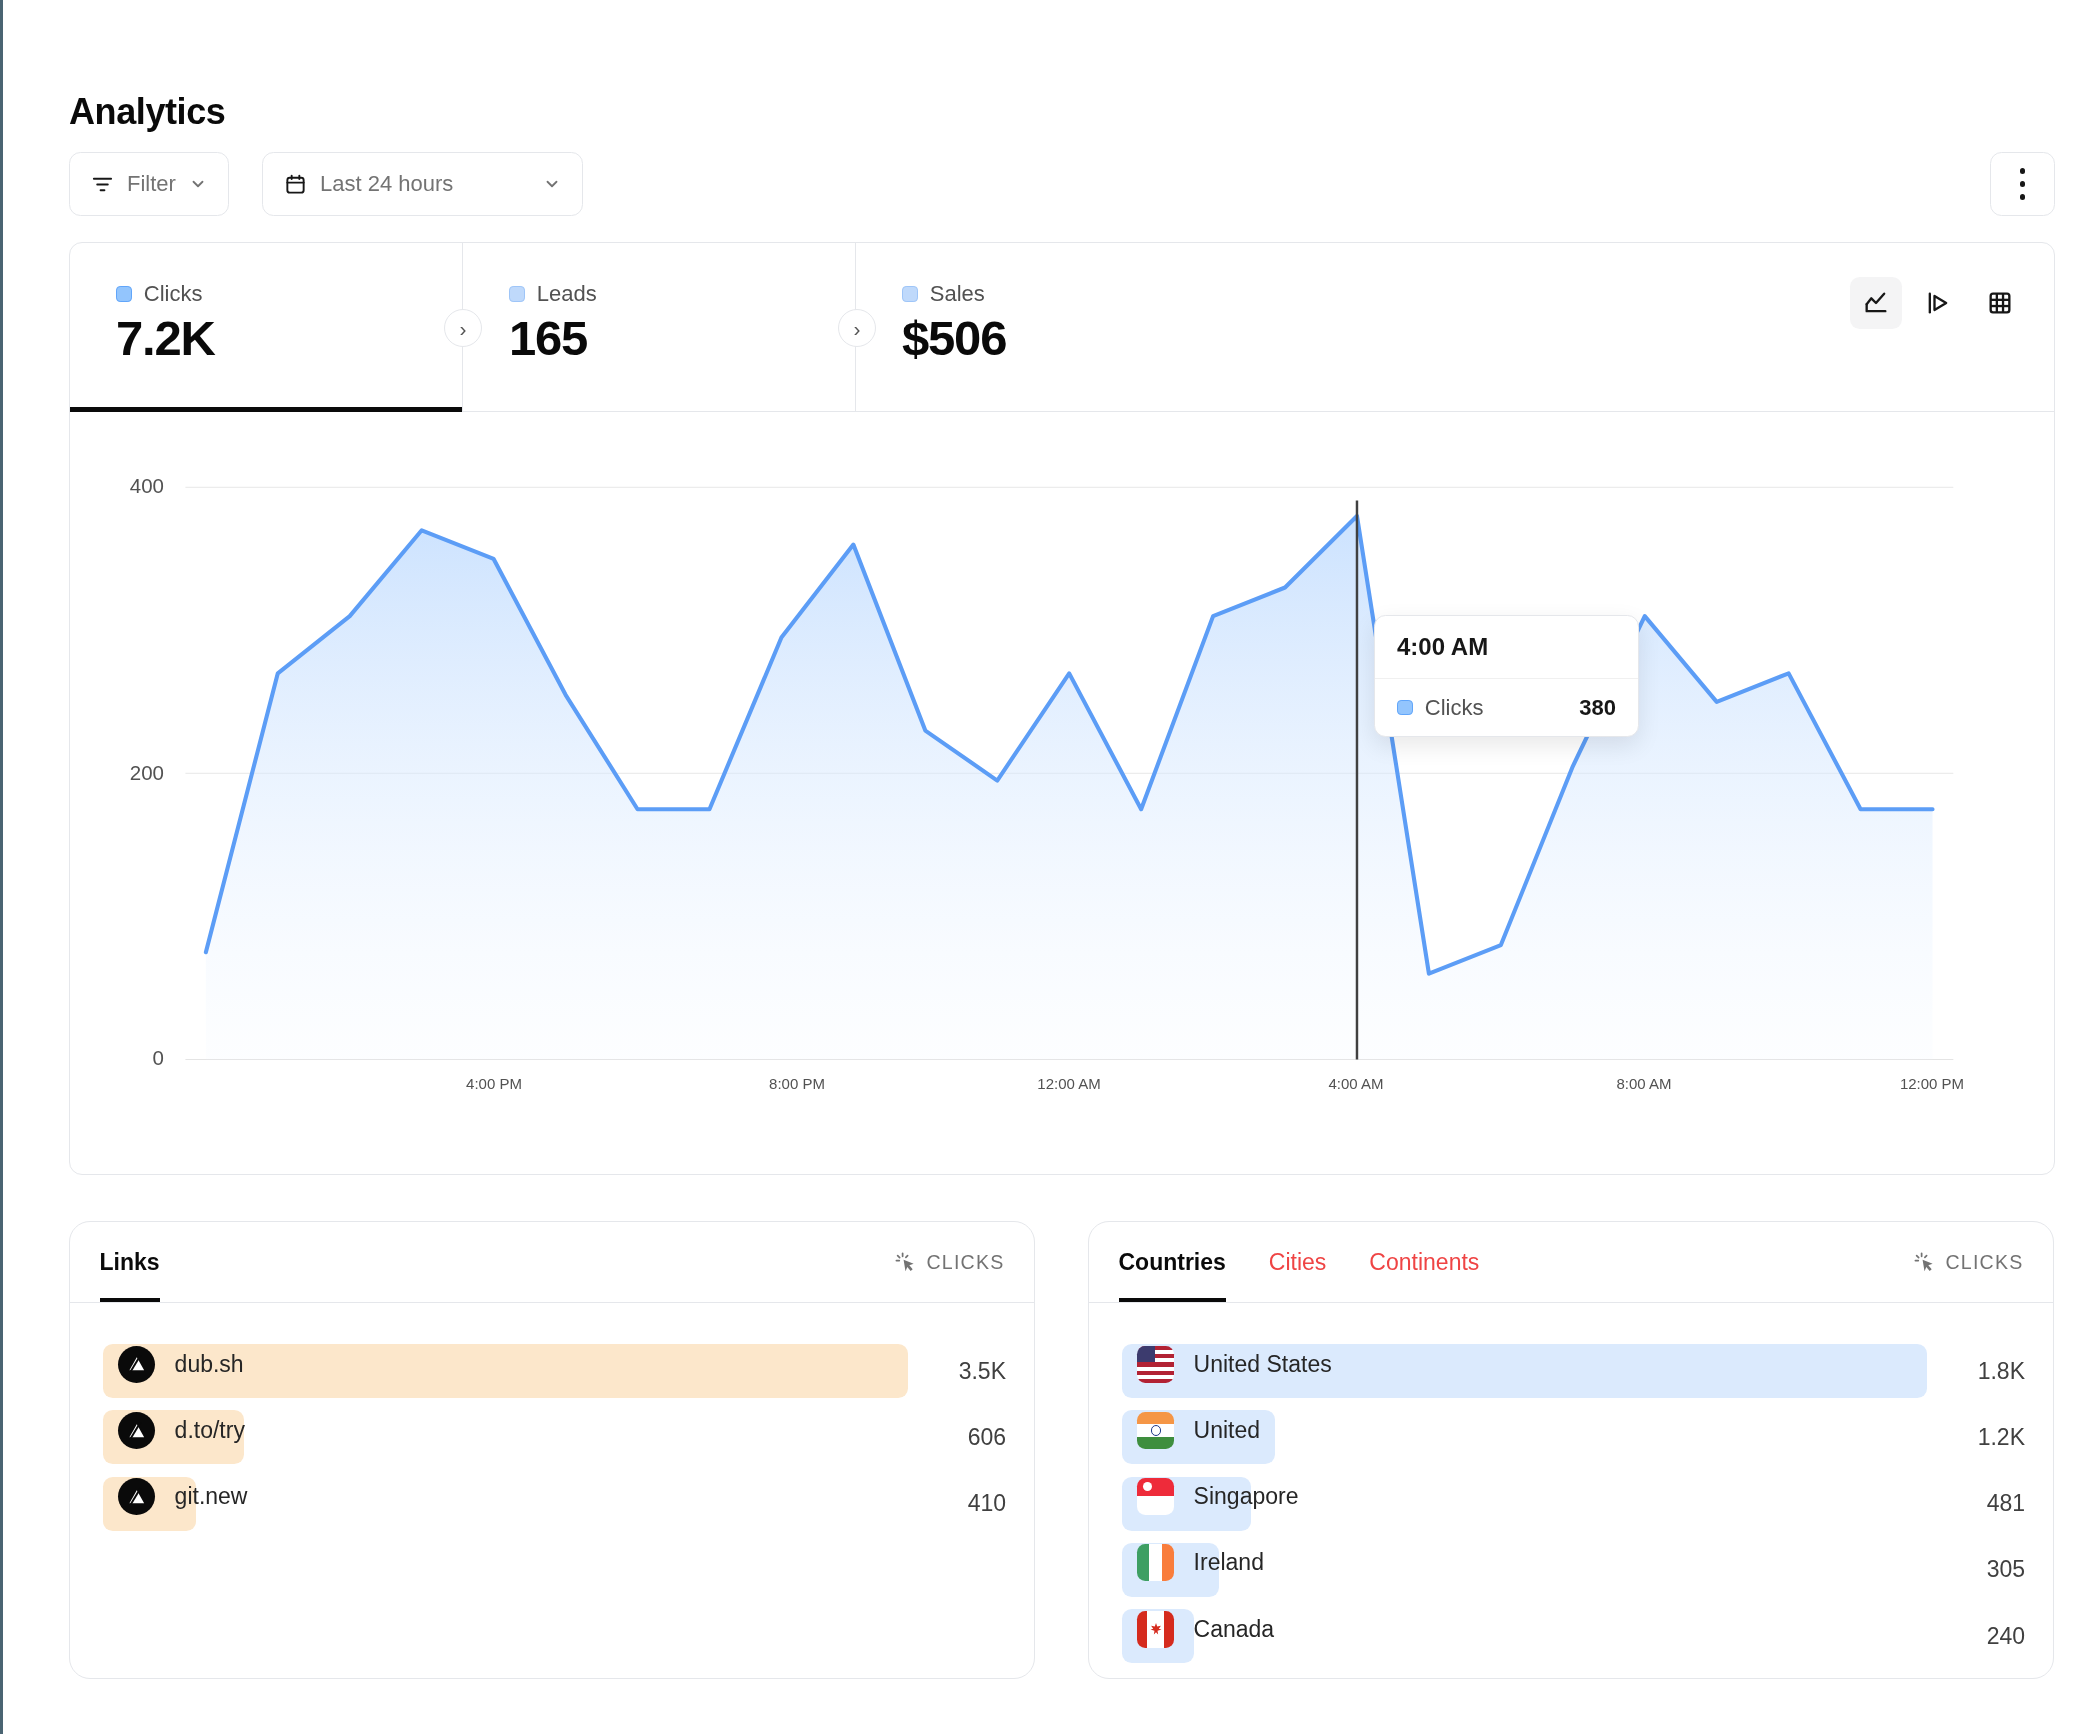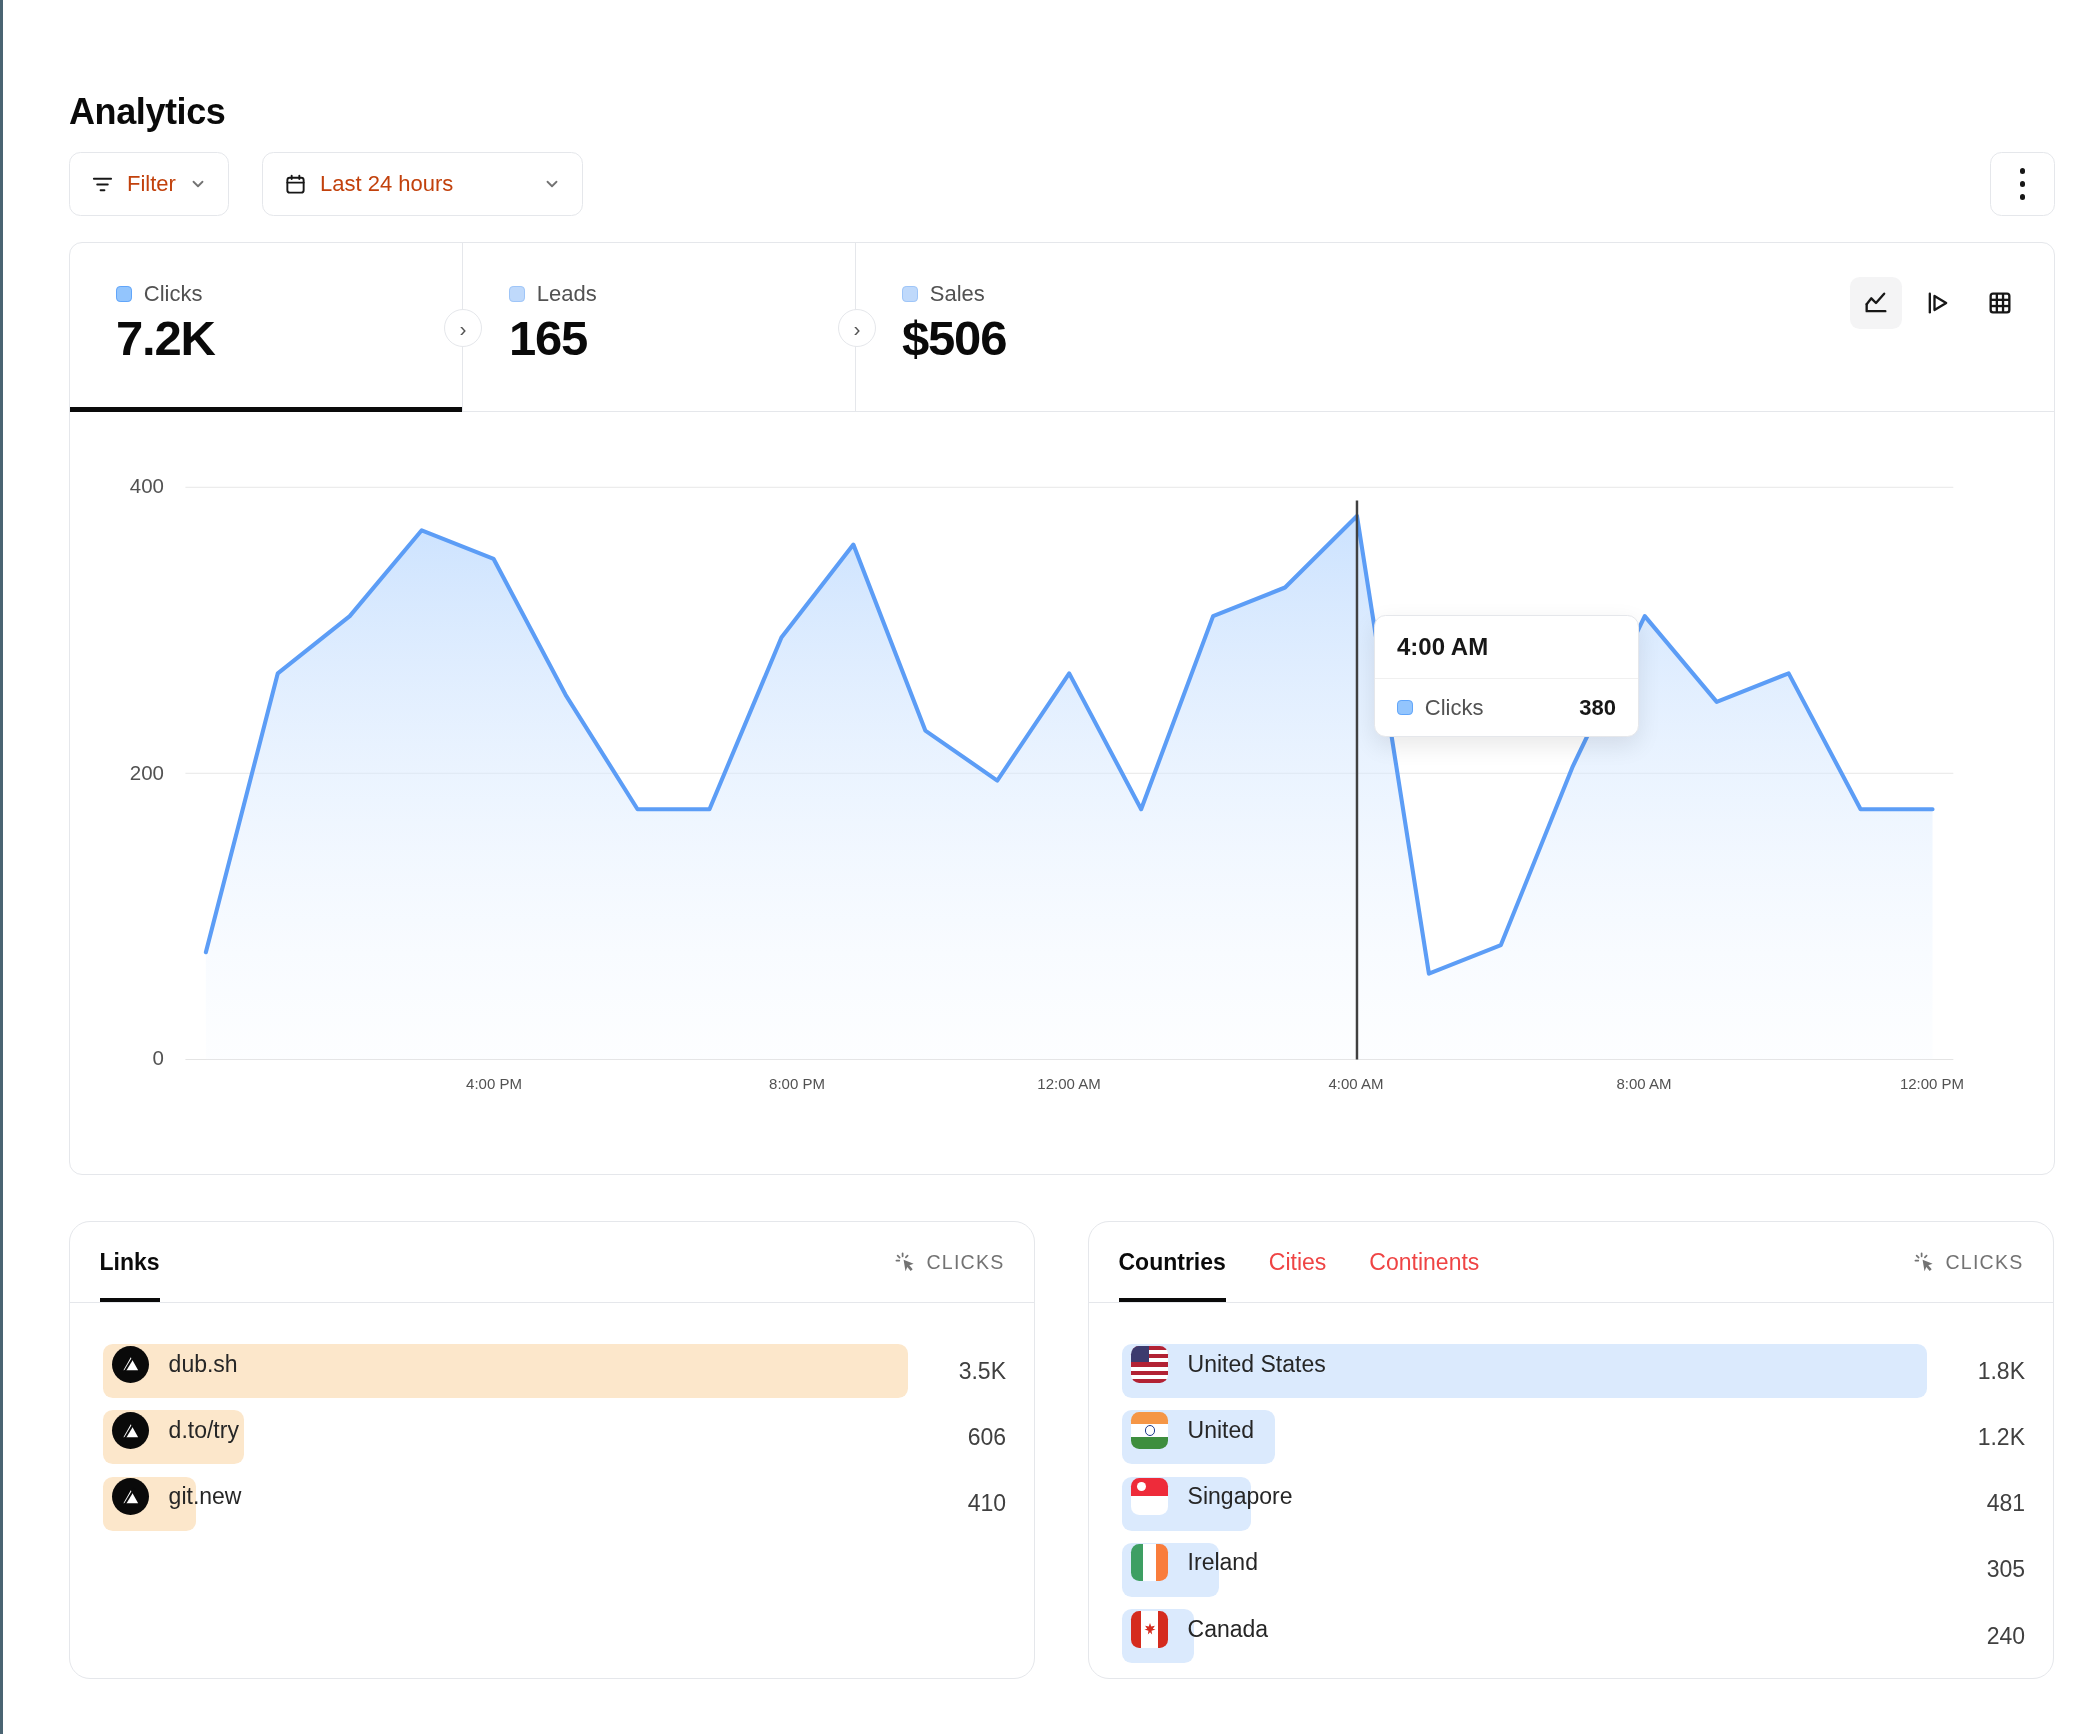--- a/index.html
+++ b/index.html
@@ -3,21 +3,21 @@
 <meta charset="utf-8">
 <style>
   html,body{margin:0;padding:0;background:#ffffff;width:2096px;height:1735px;overflow:hidden;
     font-family:"Liberation Sans","DejaVu Sans",sans-serif;color:#171717;-webkit-font-smoothing:antialiased;}
   *{box-sizing:border-box;}
   .edge-strip{position:absolute;left:0;top:0;width:3.3px;height:1735px;background:#4A6472;}
   .page-title{position:absolute;left:69px;top:67px;font-size:36px;font-weight:700;color:#0a0a0a;letter-spacing:-0.4px;}
 
   
   .toolbar-btn{position:absolute;top:152px;height:64px;border:1.2px solid #e5e7eb;border-radius:11.5px;
-    background:#fff;display:flex;align-items:center;gap:13px;padding:0 21px;font-size:22px;color:#c2410c;cursor:pointer;}
+    background:#fff;display:flex;align-items:center;gap:13px;padding:0 21px;font-size:22px;color:#737373;cursor:pointer;}
   .btn-filter{left:69px;width:160px;}
   .btn-date{left:262px;width:321px;}
   .btn-date .chev{margin-left:auto;}
   .btn-kebab{left:1990px;width:65px;justify-content:center;padding:0;}
   .kebab-dots{display:flex;flex-direction:column;gap:7.4px;}
   .kebab-dots i{width:5.7px;height:5.7px;border-radius:50%;background:#171717;}
 
   
   .main-card{position:absolute;left:69px;top:242px;width:1986px;height:933px;border:1.2px solid #e5e7eb;border-radius:13px;background:#fff;}
   .tabs-row{position:absolute;left:0;top:0;width:100%;height:169px;border-bottom:1.2px solid #e5e7eb;display:flex;}
@@ -59,21 +59,21 @@
   .panel-tabs{display:flex;gap:43px;}
   .panel-tab{display:flex;align-items:center;font-size:23px;color:#ef4444;border-bottom:4.1px solid transparent;padding-top:4.1px;cursor:pointer;}
   .panel-tab.active{color:#0a0a0a;font-weight:600;border-bottom-color:#0a0a0a;}
   .panel-metric{margin-left:auto;display:flex;align-items:center;gap:9.8px;font-size:19.6px;letter-spacing:1.2px;color:#737373;}
   .rows{padding:41px 28px 0 33px;}
   .row{display:flex;align-items:center;height:54px;margin-bottom:12.3px;}
   .bar-wrap{flex:1;position:relative;height:54px;}
   .bar{position:absolute;left:0;top:0;height:54px;border-radius:9.8px;}
   .bar.orange{background:#FCE7CB;}
   .bar.blue{background:#DBEAFD;}
-  .bar-content{position:relative;display:flex;align-items:center;gap:19.6px;height:40px;padding-left:9px;white-space:nowrap;}
+  .bar-content{position:relative;display:flex;align-items:center;gap:19.6px;height:40px;padding-left:15px;white-space:nowrap;}
   .row-label{font-size:23px;color:#262626;}
   .row-value{width:98px;text-align:right;font-size:23px;color:#404040;font-weight:500;}
 
   .avatar{width:37px;height:37px;border-radius:50%;background:#0a0a0a;display:flex;align-items:center;justify-content:center;flex:none;}
 
   .flag{width:37px;height:37px;border-radius:8.2px;overflow:hidden;position:relative;flex:none;}
   .flag-us{background:repeating-linear-gradient(#B22234 0 4.1px,#fff 4.1px 8.2px);}
   .flag-us::before{content:"";position:absolute;left:0;top:0;width:18px;height:16.4px;background:#3C3B6E;}
   .flag-in{background:linear-gradient(#F59646 0 33%,#fff 33% 67%,#3E8E3E 67%);}
   .flag-in::after{content:"";position:absolute;left:50%;top:50%;width:8.2px;height:8.2px;margin:-4.9px 0 0 -4.9px;border:1.6px solid #1e3a8a;border-radius:50%;}

